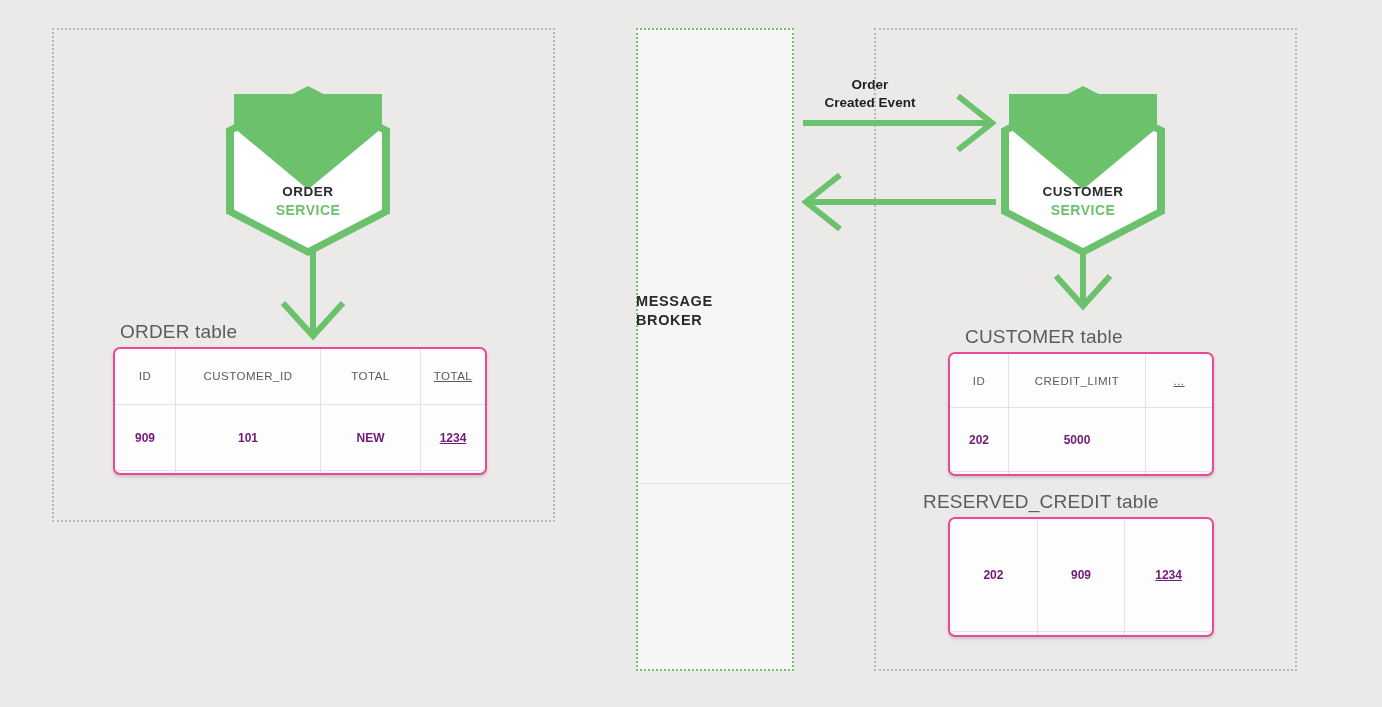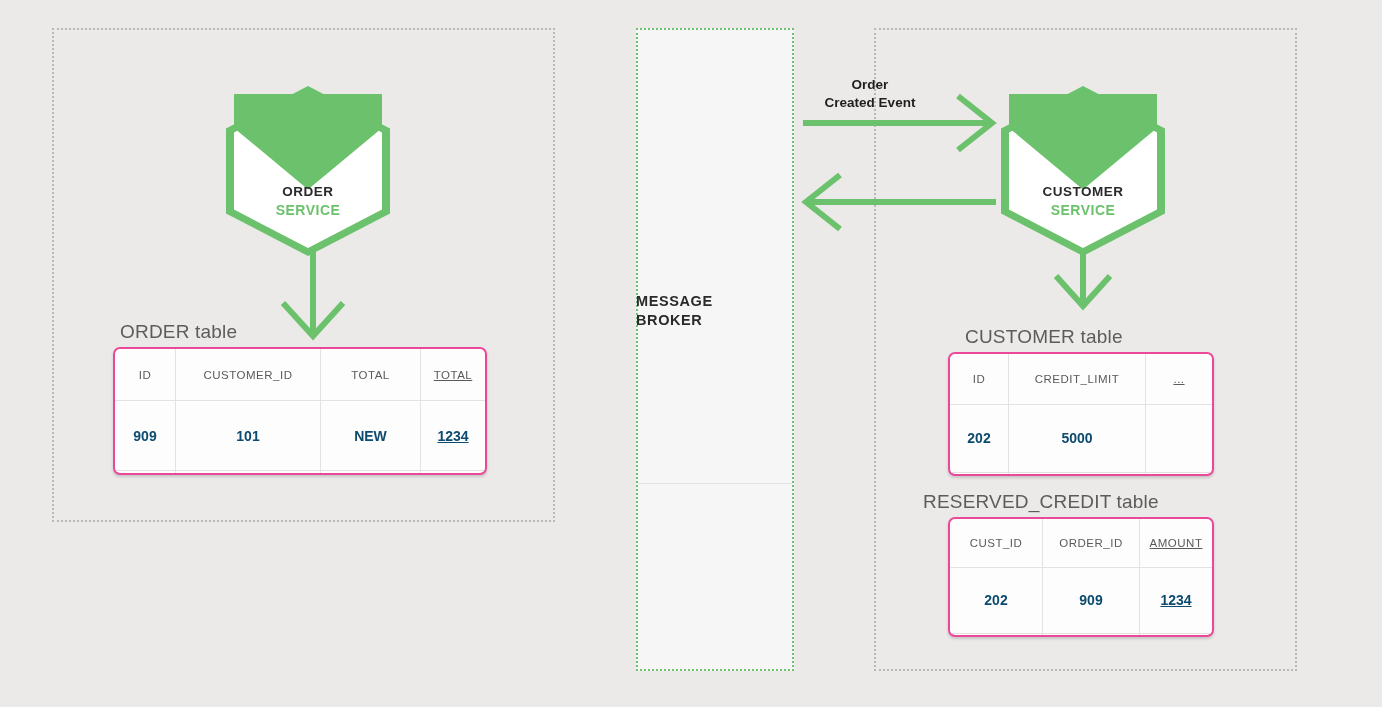--- a/index.html
+++ b/index.html
@@ -175,23 +175,23 @@
     padding: 0 2px;
   }
   .db-table tr:last-child td { border-bottom: none; }
   .db-table td:last-child { border-right: none; text-decoration: underline; }
   .db-table .hdr td {
     font-size: 11.5px;
     letter-spacing: 0.5px;
     color: #5a5a5a;
   }
   .db-table .val td {
-    font-size: 14px;
-    font-weight: bold;
-    color: #0c4a6e;
+    font-size: 12px;
+    font-weight: bold;
+    color: #701a75;
   }
 
   #lbl-order-table    { left: 120px; top: 321px; }
   #tbl-order          { left: 113px; top: 347px; width: 374px; height: 128px; }
   #lbl-customer-table { left: 949px; top: 326px; margin-left: 16px; }
   #tbl-customer       { left: 948px; top: 352px; width: 266px; height: 124px; }
   #lbl-reserved-table { left: 923px; top: 491px; }
   #tbl-reserved       { left: 948px; top: 517px; width: 266px; height: 120px; }
 </style>
 </head>
@@ -304,25 +304,20 @@
           <td></td>
         </tr>
       </tbody>
     </table>
   </div>
 
   <div class="db-label" id="lbl-reserved-table">RESERVED_CREDIT table</div>
   <div class="db-table" id="tbl-reserved">
     <table>
       <tbody>
-        <tr class="hdr">
-          <td style="width:88px">CUST_ID</td>
-          <td style="width:92px">ORDER_ID</td>
-          <td>AMOUNT</td>
-        </tr>
         <tr class="val">
           <td>202</td>
           <td>909</td>
           <td>1234</td>
         </tr>
         <tr class="val">
           <td></td>
           <td></td>
           <td></td>
         </tr>

